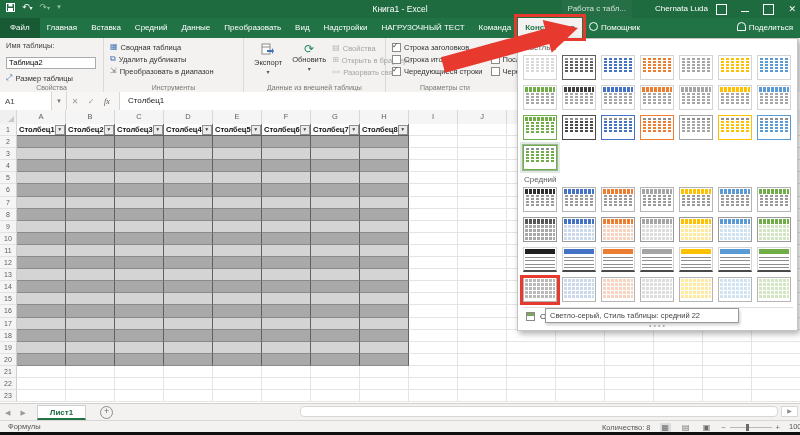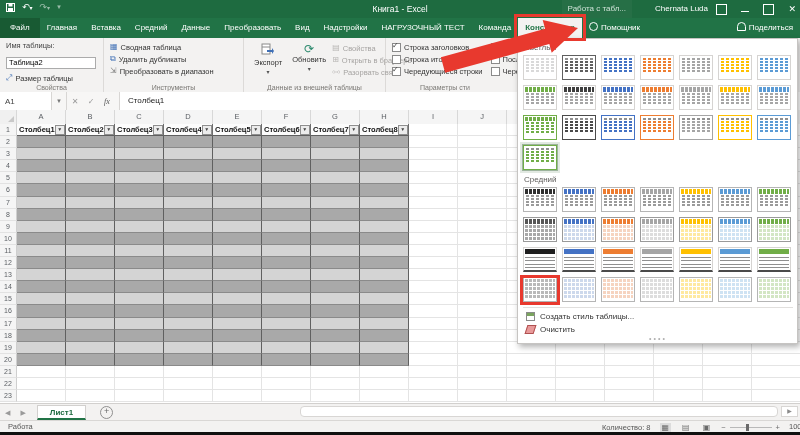--- a/index.html
+++ b/index.html
@@ -734,21 +734,21 @@
   <div id="sheettabs">
     <span class="snav">◀</span>
     <span class="snav">▶</span>
     <div class="stab">Лист1</div>
     <div class="addsheet">+</div>
   </div>
   <div class="hscroll"></div>
   <div class="hscroll-arrow">▶</div>
 
   <div id="statusbar">
-    <div class="ready">Работа</div>
+    <div class="ready">Формулы</div>
     <div class="sright">
       <span>Количество: 8</span>
       <span class="vico act">▦</span>
       <span class="vico">▤</span>
       <span class="vico">▣</span>
       <span class="zoomtrk">
         <span>−</span>
         <span class="ztrack">
             <span class="zthumb"></span>
           </span>
@@ -1125,24 +1125,21 @@
           <div style="height: 3px; margin: 0px 1px 1px; background: repeating-linear-gradient(90deg, rgb(211, 230, 196) 0px, rgb(211, 230, 196) 3px, rgb(255, 255, 255) 3px, rgb(255, 255, 255) 4px);"></div>
           <div style="height: 3px; margin: 0px 1px 1px; background: repeating-linear-gradient(90deg, rgb(211, 230, 196) 0px, rgb(211, 230, 196) 3px, rgb(255, 255, 255) 3px, rgb(255, 255, 255) 4px);"></div>
           <div style="height: 3px; margin: 0px 1px 1px; background: repeating-linear-gradient(90deg, rgb(211, 230, 196) 0px, rgb(211, 230, 196) 3px, rgb(255, 255, 255) 3px, rgb(255, 255, 255) 4px);"></div>
           <div style="height: 3px; margin: 0px 1px 1px; background: repeating-linear-gradient(90deg, rgb(211, 230, 196) 0px, rgb(211, 230, 196) 3px, rgb(255, 255, 255) 3px, rgb(255, 255, 255) 4px);"></div>
         </div>
       </div>
       <div class="gmenu">
         <div class="gitem">
           <span class="mic mic-table"></span>
           <span>Создать стиль таблицы...</span>
-        </div>
-        <div class="gitem">
-          <span class="mic mic-erase"></span>
-          <span>Очистить</span>
+          <div class="gtooltip">Светло-серый, Стиль таблицы: средний 22</div>
         </div>
       </div>
       <div class="grip">••••</div>
     </div>
 
   <svg id="redarrow" width="152" height="62" viewBox="0 0 152 62">
     <polygon points="7.9,44.3 112.1,15.7 109.7,7.0 145,15 118.7,39.8 116.3,31.1 12.1,59.7" fill="#e8392e"></polygon>
   </svg>
 
 </div>

